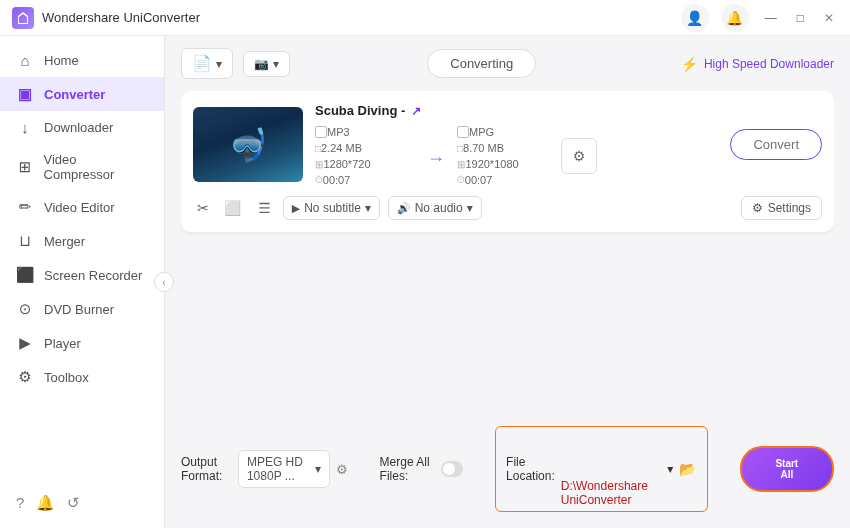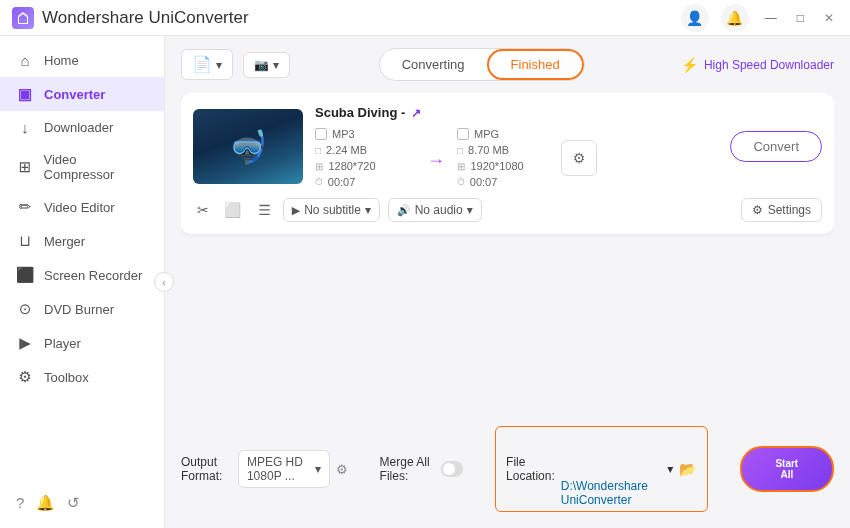--- a/index.html
+++ b/index.html
@@ -25,21 +25,21 @@
     .titlebar-logo {
       width: 22px;
       height: 22px;
       border-radius: 4px;
       background: linear-gradient(135deg, #8b5cf6, #a78bfa);
       display: flex; align-items: center; justify-content: center;
       margin-right: 8px;
     }
     .titlebar-logo svg { width:14px; height:14px; }
     .titlebar-title {
-      font-size: 17px;
+      font-size: 13px;
       color: #333;
       flex: 1;
     }
     .titlebar-controls {
       display: flex;
       align-items: center;
       gap: 12px;
     }
     .titlebar-icon {
       width: 28px; height: 28px;
@@ -243,21 +243,20 @@
     }
     .meta-col {
       display: flex;
       flex-direction: column;
       gap: 4px;
       min-width: 100px;
     }
     .meta-item {
       display: flex;
       align-items: center;
-      gap: 5px;
       font-size: 11px;
       color: #666;
     }
     .meta-item .check-box {
       width: 12px; height: 12px;
       border: 1px solid #bbb;
       border-radius: 2px;
       display: inline-block;
     }
     .meta-item .folder-icon {
@@ -359,21 +358,21 @@
       display: flex;
       align-items: center;
       gap: 6px;
       font-size: 12px;
       color: #333;
       border: 1.5px solid #f97316;
       border-radius: 6px;
       padding: 4px 10px;
     }
     .file-location .path {
-      color: #0369a1;
+      color: #b91c1c;
       margin-top: 48px;
     }
     .folder-open-btn {
       color: #f97316;
       cursor: pointer;
       font-size: 14px;
     }
     .merge-files {
       display: flex;
       align-items: center;
@@ -490,21 +489,20 @@
         <span style="color:#7c3aed;font-size:16px;">📄</span>
         <span style="font-size:12px;">▾</span>
       </div>
       <div class="topbar-btn">
         <span style="color:#7c3aed;">📷</span>
         <span>▾</span>
       </div>
 
       <div class="tab-group">
         <button class="tab-btn">Converting</button>
-        <button class="tab-btn active">Finished</button>
       </div>
 
       <div class="speed-btn">
         <span class="bolt">⚡</span>
         <span>High Speed Downloader</span>
       </div>
     </div>
 
     <div class="content-area">
       <div class="media-card">

